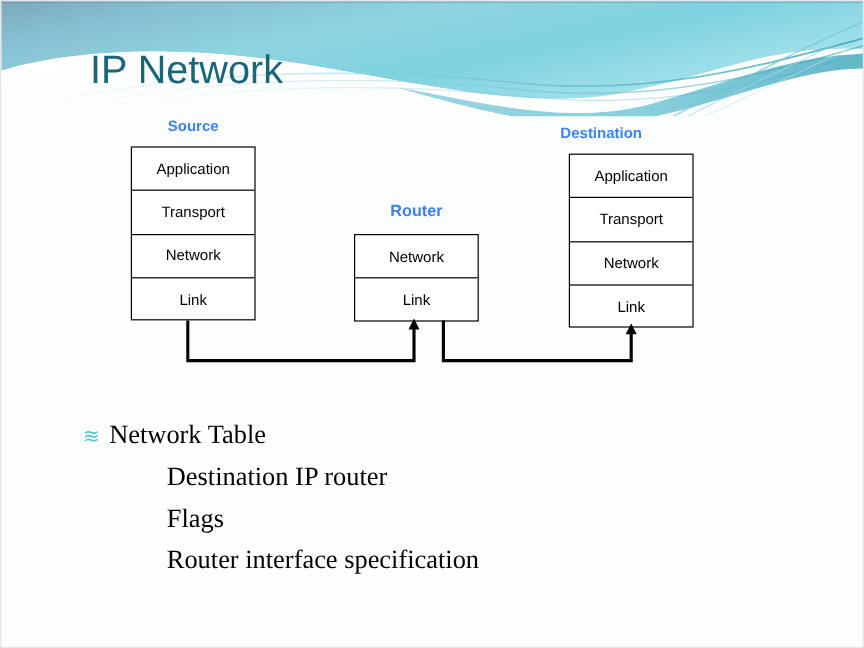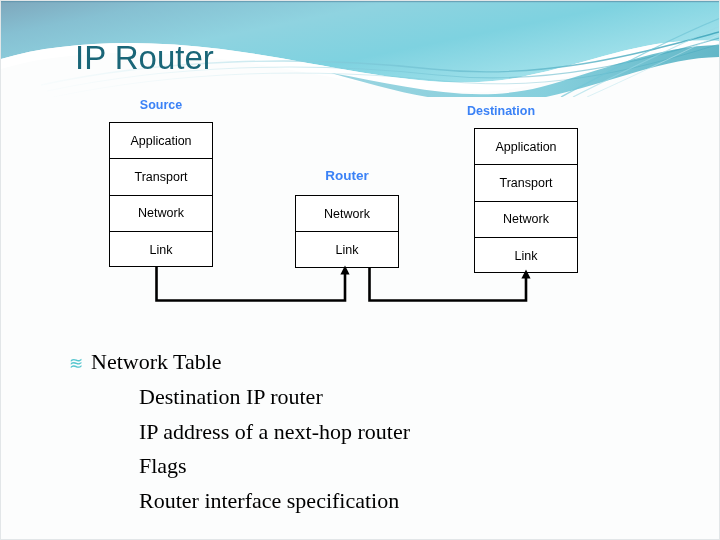--- a/index.html
+++ b/index.html
@@ -186,21 +186,21 @@
       <path d="M52,96 C176,70 312,66 442,80 C558,92 650,64 722,42" fill="none" stroke="url(#gThin)" stroke-width="0.9" opacity="0.45"></path>
 
       <path d="M560,96 C620,64 672,36 722,16" fill="none" stroke="#6fc4d6" stroke-width="1.3" opacity="0.7"></path>
       <path d="M572,96 C632,66 684,40 722,24" fill="none" stroke="#9ad8e4" stroke-width="1.1" opacity="0.6"></path>
       <path d="M586,96 C644,70 692,46 722,32" fill="none" stroke="#bfe7ef" stroke-width="1.0" opacity="0.55"></path>
 
       <rect x="0" y="0" width="720" height="1.2" fill="#5e93ab" opacity="0.75"></rect>
     </svg>
   </div>
 
-  <div class="slide-title">IP Router</div>
+  <div class="slide-title">IP Network</div>
 
   <div class="diagram">
 
     <div class="stack-label" id="label-source">Source</div>
     <div class="stack" id="stack-source">
       <div class="layer">Application</div>
       <div class="layer">Transport</div>
       <div class="layer">Network</div>
       <div class="layer">Link</div>
     </div>
@@ -235,19 +235,18 @@
 
   <div class="body-list">
 
     <div class="bullet-row">
       <span class="bullet-glyph">≋</span>
       <span class="bullet-l1">Network Table</span>
     </div>
 
     <div class="sub-list">
       <div class="sub-item">Destination IP router</div>
-      <div class="sub-item">IP address of a next-hop router</div>
       <div class="sub-item">Flags</div>
       <div class="sub-item">Router interface specification</div>
     </div>
   </div>
 
 </div>
 
 </body></html>

